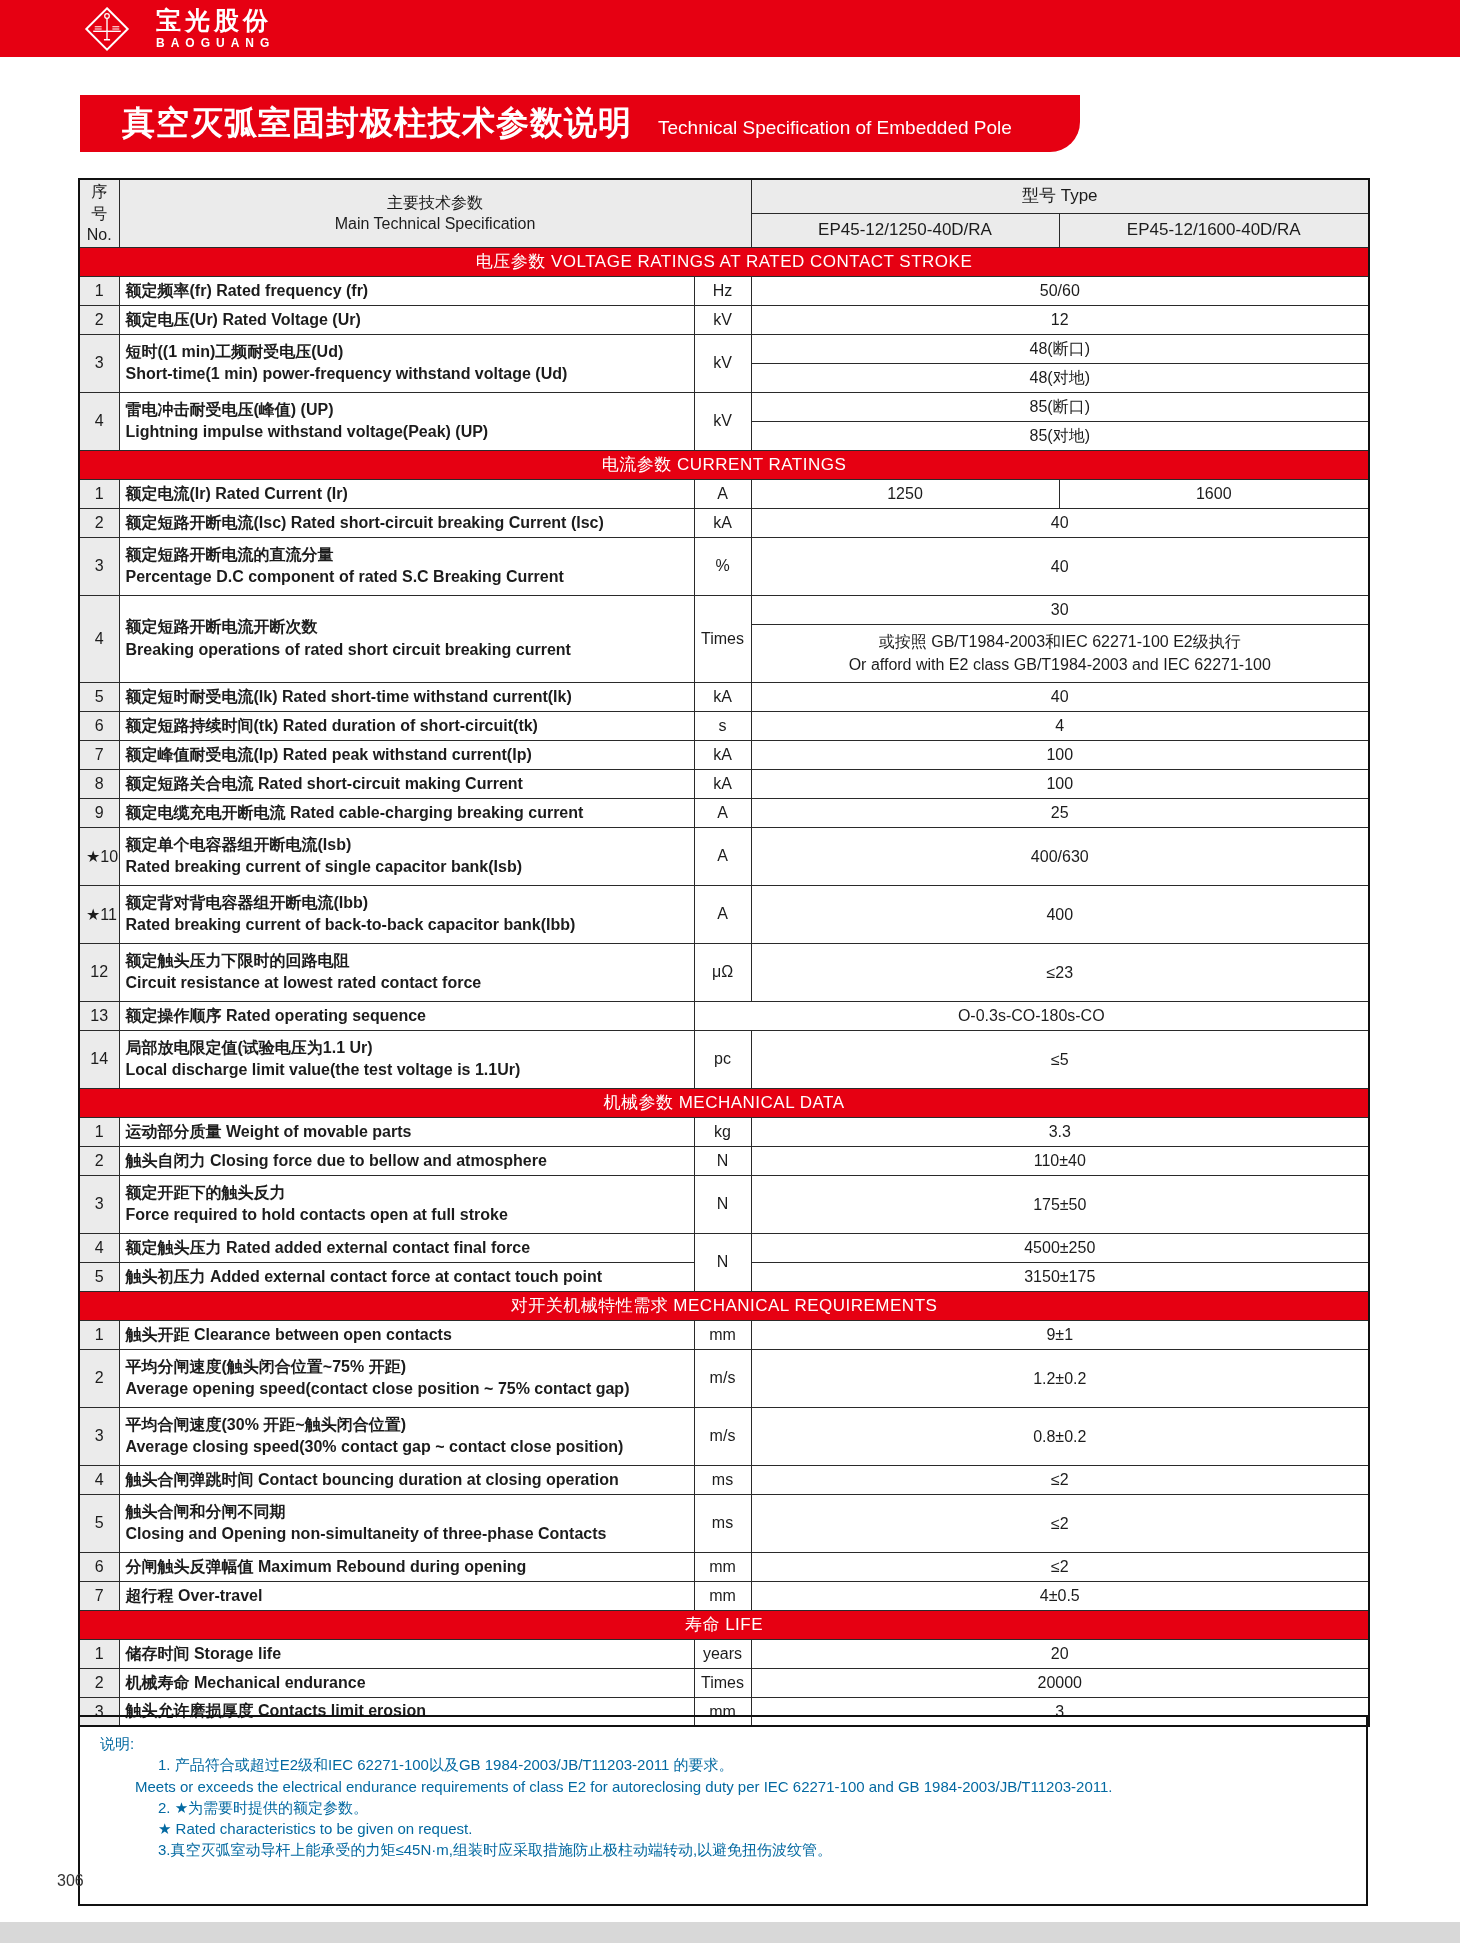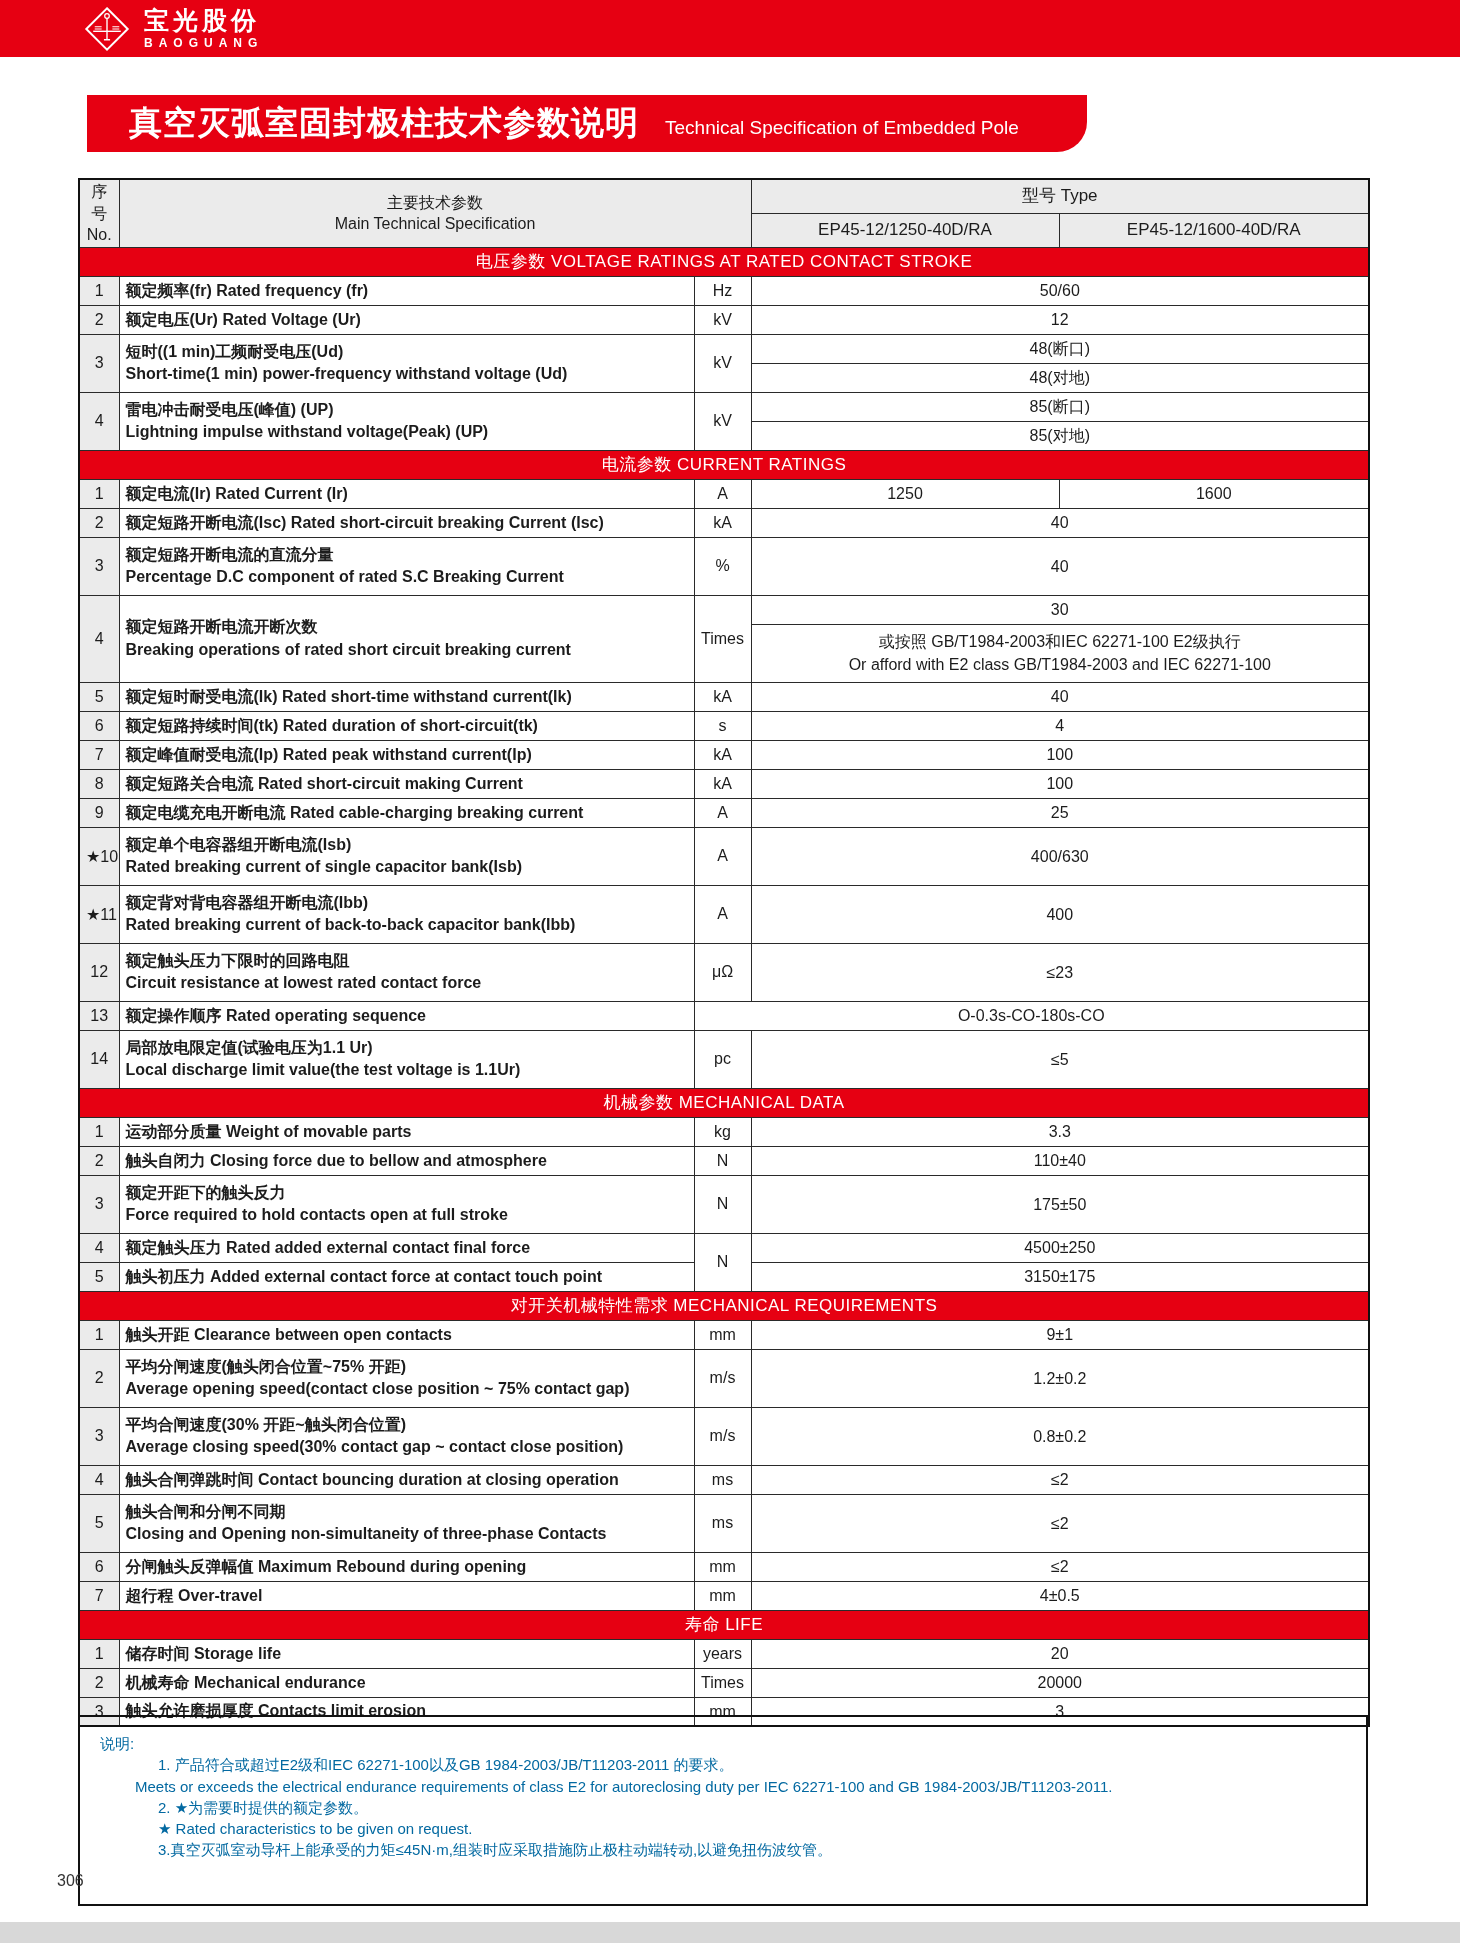--- a/index.html
+++ b/index.html
@@ -1,27 +1,27 @@
 <!DOCTYPE html>
 <html><head>
 <meta charset="utf-8">
 <style>
   :root{ --red:#e60012; --gray:#ebebeb; --bd:#2a2a2a; }
   html,body{margin:0;padding:0;background:#888;}
   .page{position:relative;width:1460px;height:1943px;background:#fff;overflow:hidden;
         font-family:"Liberation Sans","DejaVu Sans",sans-serif;color:#1c1c1c;}
   
   .top-band{position:absolute;left:0;top:0;width:100%;height:57px;background:var(--red);
-            display:flex;align-items:center;padding-left:84px;box-sizing:border-box;gap:14px;}
+            display:flex;align-items:center;padding-left:84px;box-sizing:border-box;gap:26px;}
   .logo-mark{width:46px;height:46px;flex:0 0 auto;}
   .brand-text{display:flex;flex-direction:column;justify-content:center;}
   .brand-cn{font-size:25px;font-weight:bold;color:#fff;letter-spacing:4px;line-height:1.05;}
   .brand-en{font-size:12px;color:#fff;font-weight:bold;letter-spacing:6px;margin-top:3px;}
   
-  .title-banner{position:absolute;left:87px;top:95px;width:1000px;height:57px;background:var(--red);
+  .title-banner{position:absolute;left:80px;top:95px;width:1000px;height:57px;background:var(--red);
                 border-radius:0 0 30px 0;display:flex;align-items:center;padding-left:42px;
                 box-sizing:border-box;gap:26px;}
   .title-cn{font-size:33px;font-weight:bold;color:#fff;letter-spacing:1px;white-space:nowrap;}
   .title-en{font-size:19px;color:#ffffff;padding-top:8px;white-space:nowrap;}
   
   .table-wrap{position:absolute;left:78px;top:178px;width:1290px;}
   table.spec{border-collapse:collapse;table-layout:fixed;width:1290px;border:2px solid #111;}
   table.spec th,table.spec td{border:1px solid var(--bd);padding:1px 6px;overflow:hidden;}
   thead th{background:var(--gray);font-weight:normal;font-size:16px;text-align:center;line-height:1.35;}
   thead tr{height:30px;}

